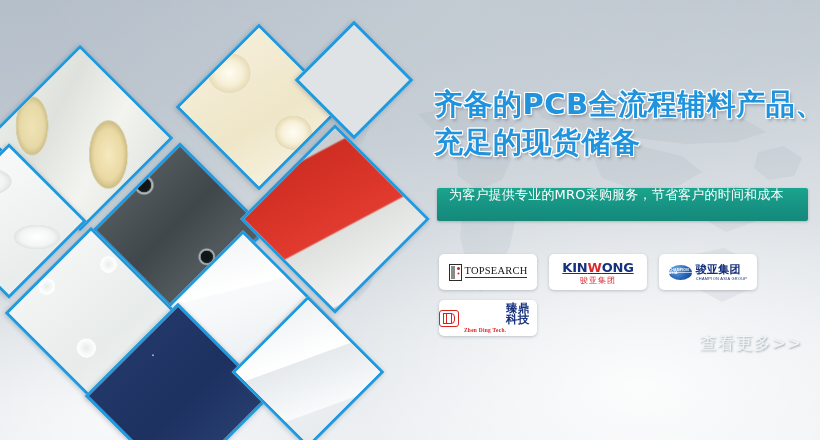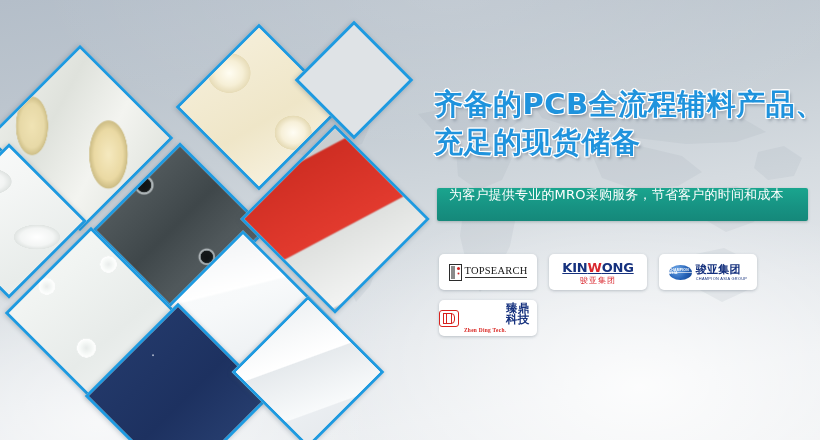--- a/index.html
+++ b/index.html
@@ -400,15 +400,16 @@
           <span class="zd"></span>
           <span class="tx">
             <span class="cn">臻鼎科技</span>
             <span class="en">Zhen Ding Tech.</span>
           </span>
         </div>
       </div>
 
     </div>
 
+    <a class="more-link">查看更多&gt;&gt;</a>
 
   </div>
 </div>
 
 </body></html>

